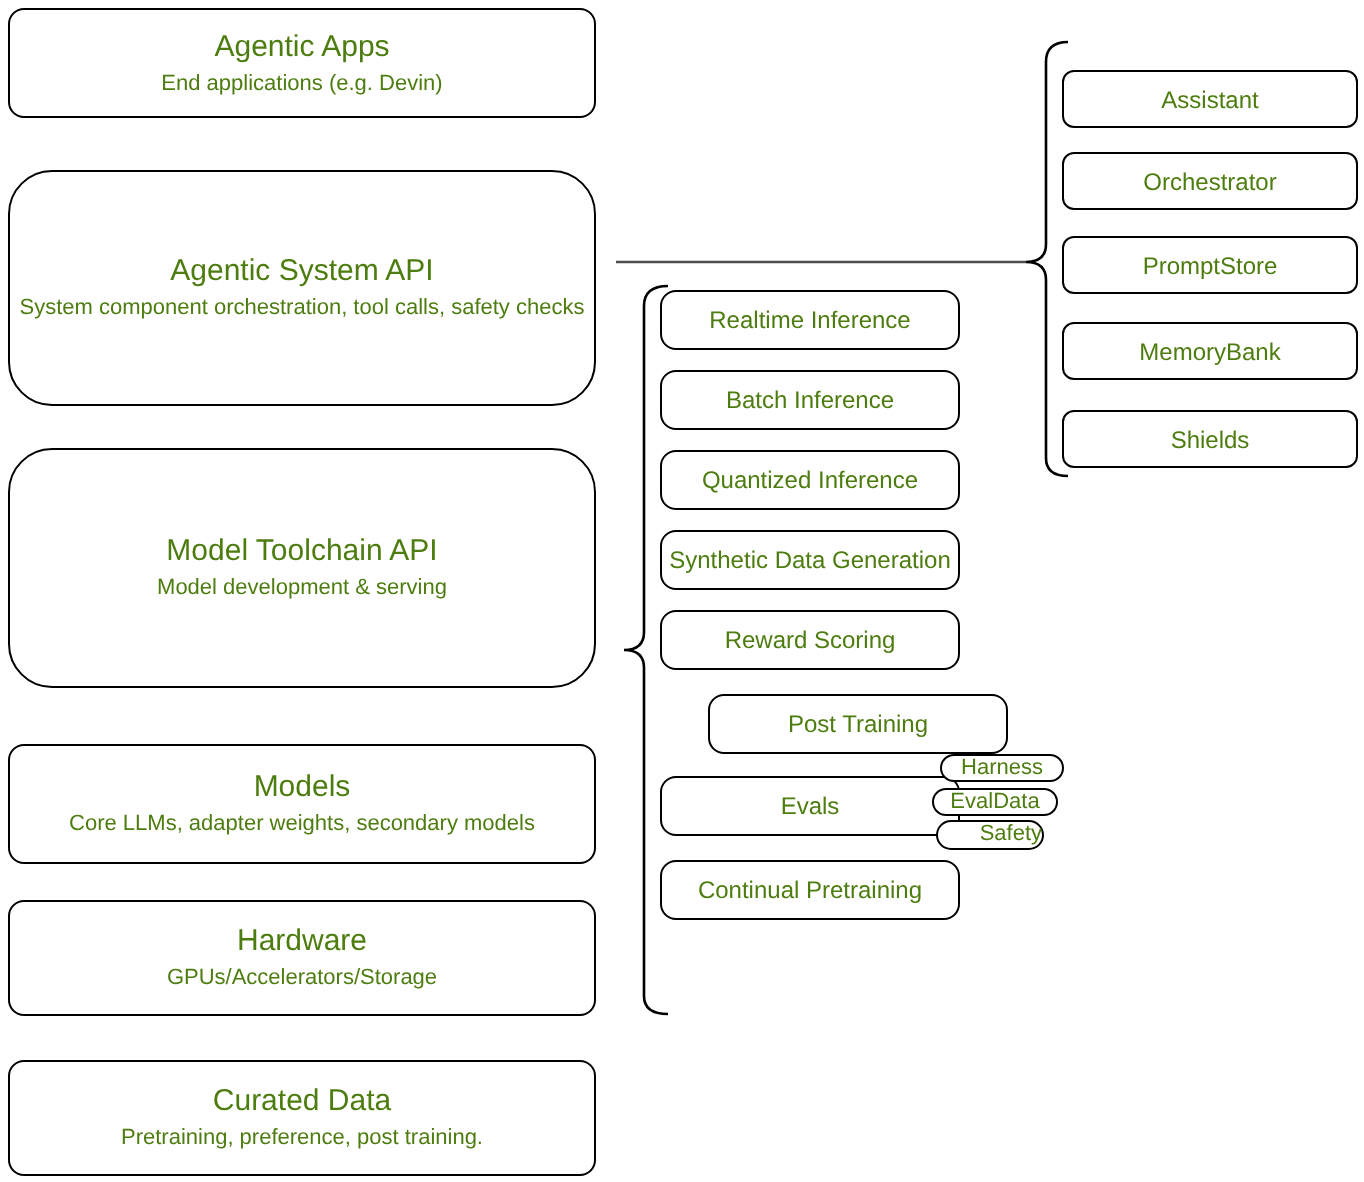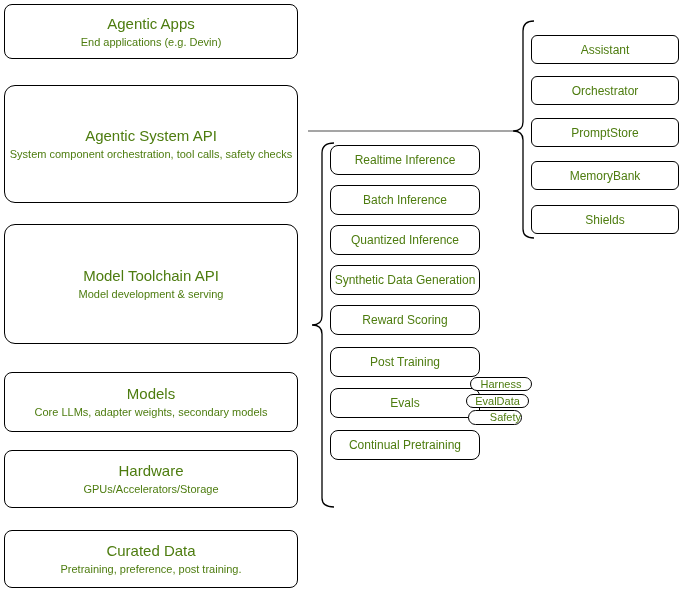--- a/index.html
+++ b/index.html
@@ -25,21 +25,21 @@
     background: #ffffff;
     border: 1.3px solid #000000;
     display: flex;
     flex-direction: column;
     align-items: center;
     justify-content: center;
     text-align: center;
     z-index: 2;
   }
   .lbox { left: 4px; width: 294px; border-radius: 8px; }
-  .lbox.big { border-radius: 11px; }
+  .lbox.big { border-radius: 22px; }
   .lbox .title { font-size: 15px; line-height: 18px; white-space: nowrap; }
   .lbox .subtitle { font-size: 11px; line-height: 14px; margin-top: 2px; white-space: nowrap; }
   .mbox {
     left: 330px; width: 150px; height: 30px;
     border-radius: 8px;
     font-size: 12px; white-space: nowrap;
   }
   .rbox {
     left: 531px; width: 148px; height: 29px;
     border-radius: 6px;
@@ -104,21 +104,21 @@
   </div>
   <div class="node mbox" style="top:225px;">
     <span>Quantized Inference</span>
   </div>
   <div class="node mbox" style="top:265px;">
     <span>Synthetic Data Generation</span>
   </div>
   <div class="node mbox" style="top:305px;">
     <span>Reward Scoring</span>
   </div>
-  <div class="node mbox" style="top:347px;">
+  <div class="node mbox" style="top:347px;margin-left:24px;">
     <span>Post Training</span>
   </div>
   <div class="node mbox" style="top:388px;">
     <span>Evals</span>
   </div>
   <div class="node mbox" style="top:430px;">
     <span>Continual Pretraining</span>
   </div>
 
   <div class="tag" style="left:470px; top:377px; width:62px; height:14px;">

